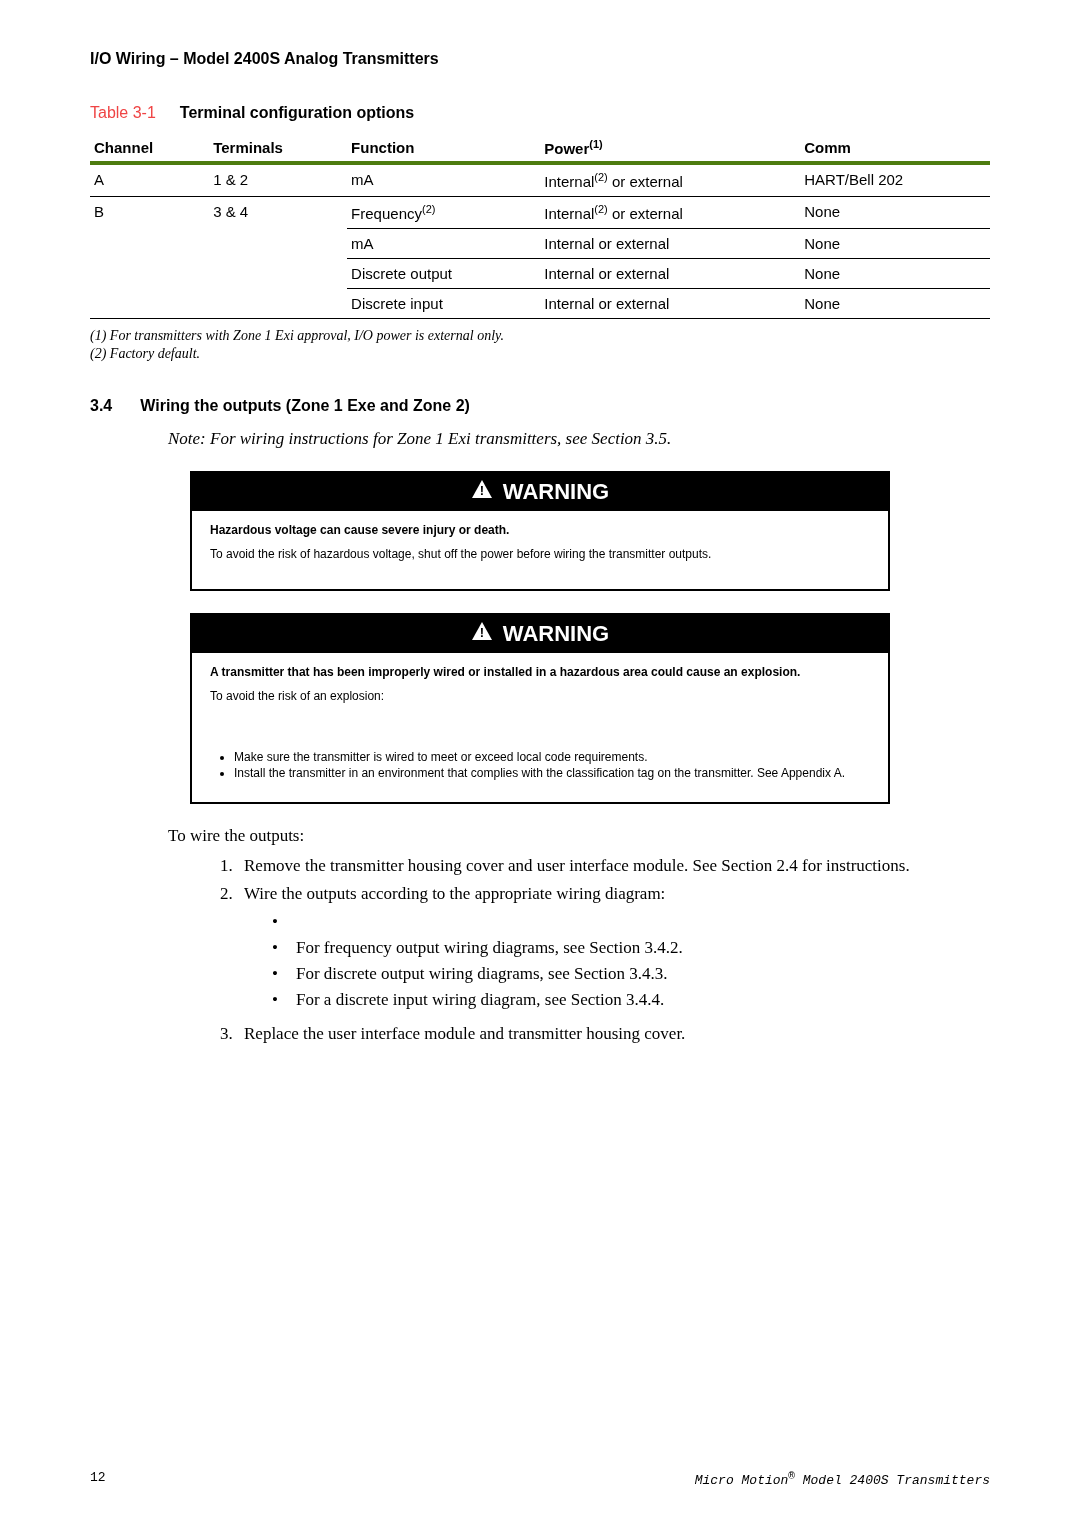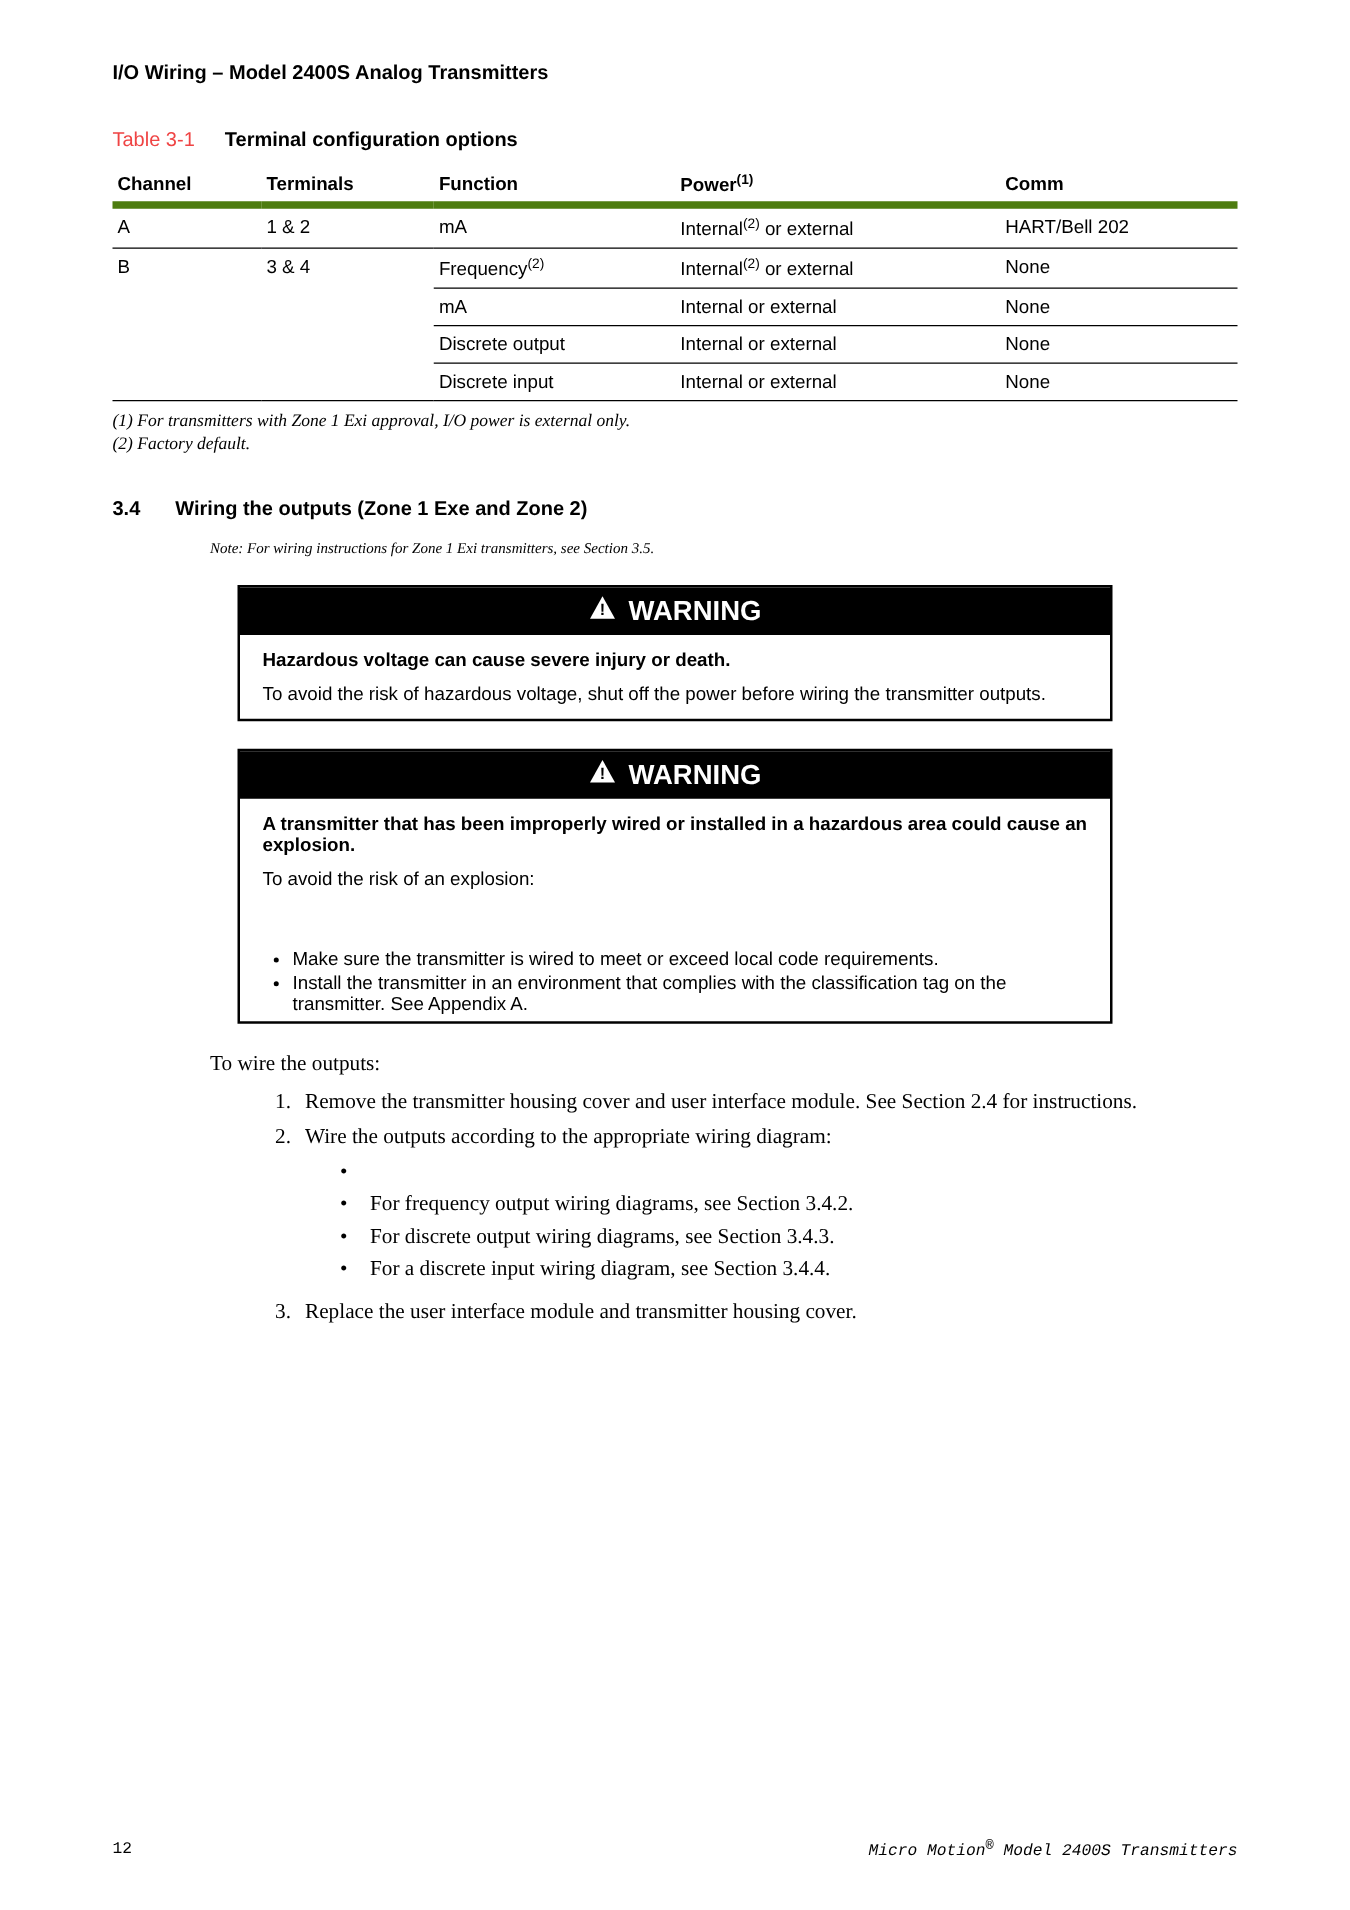--- a/index.html
+++ b/index.html
@@ -12,31 +12,31 @@
     position: relative;
     padding: 50px 90px 40px 90px;
   }
   .sans { font-family: Arial, Helvetica, sans-serif; }
   .cond { font-family: "Arial Narrow", Arial, sans-serif; letter-spacing: 0px; }
   .sect-header { font-weight: bold; font-size: 16px; margin-bottom: 36px; }
   .tbl-caption { font-size: 16px; margin-bottom: 10px; display:flex; gap: 24px; }
   .tbl-caption .tnum { color: #ef4444; }
   .tbl-caption .ttitle { font-weight: bold; }
   table.cfg { width: 100%; border-collapse: collapse; font-size: 15px; }
-  table.cfg th { text-align: left; font-weight: bold; border-bottom: 6px solid #4d7c0f; padding: 6px 4px 4px 4px; }
+  table.cfg th { text-align: left; font-weight: bold; border-bottom: 4px solid #4d7c0f; padding: 6px 4px 4px 4px; }
   table.cfg td { border-bottom: 1px solid #000; padding: 6px 4px; vertical-align: top; }
   .footnotes { font-style: italic; font-size: 14px; margin-top: 8px; }
   .footnotes p { margin: 0; line-height: 1.3; }
   .h2row { display: flex; gap: 28px; margin-top: 34px; margin-bottom: 14px; }
   .h2num { font-weight: bold; font-size: 16px; }
   .h2title { font-weight: bold; font-size: 16px; }
-  .note { font-style: italic; font-size: 12px; margin-left: 78px; margin-bottom: 22px; }
+  .note { font-style: italic; font-size: 17px; margin-left: 78px; margin-bottom: 22px; }
   .warn-box { width: 700px; margin: 0 auto 22px auto; border: 2px solid #000; }
   .warn-head { background: #000; color: #fff; text-align: center; font-weight: bold; font-size: 22px; padding: 6px 0; display: flex; align-items: center; justify-content: center; gap: 10px; }
-  .warn-body { padding: 12px 18px 3px 18px; font-size: 15px; }
+  .warn-body { padding: 12px 18px 20px 18px; font-size: 12px; }
   .warn-body .lead { font-weight: bold; margin-bottom: 10px; }
   .warn-body p { margin-bottom: 8px; }
   .warn-body ul { margin-left: 24px; margin-top: 47px; }
   .warn-body ul li { margin-bottom: 2px; }
   .body-p { font-size: 17px; margin-left: 78px; margin-top: 18px; margin-bottom: 10px; }
   .num-list { margin-left: 130px; font-size: 17px; }
   .num-list > div { margin-bottom: 8px; display: flex; }
   .num-list .lin { width: 24px; flex-shrink:0; }
   .bul-list { margin-top: 8px; margin-left: 28px; }
   .bul-list > div { margin-bottom: 6px; display:flex; }

